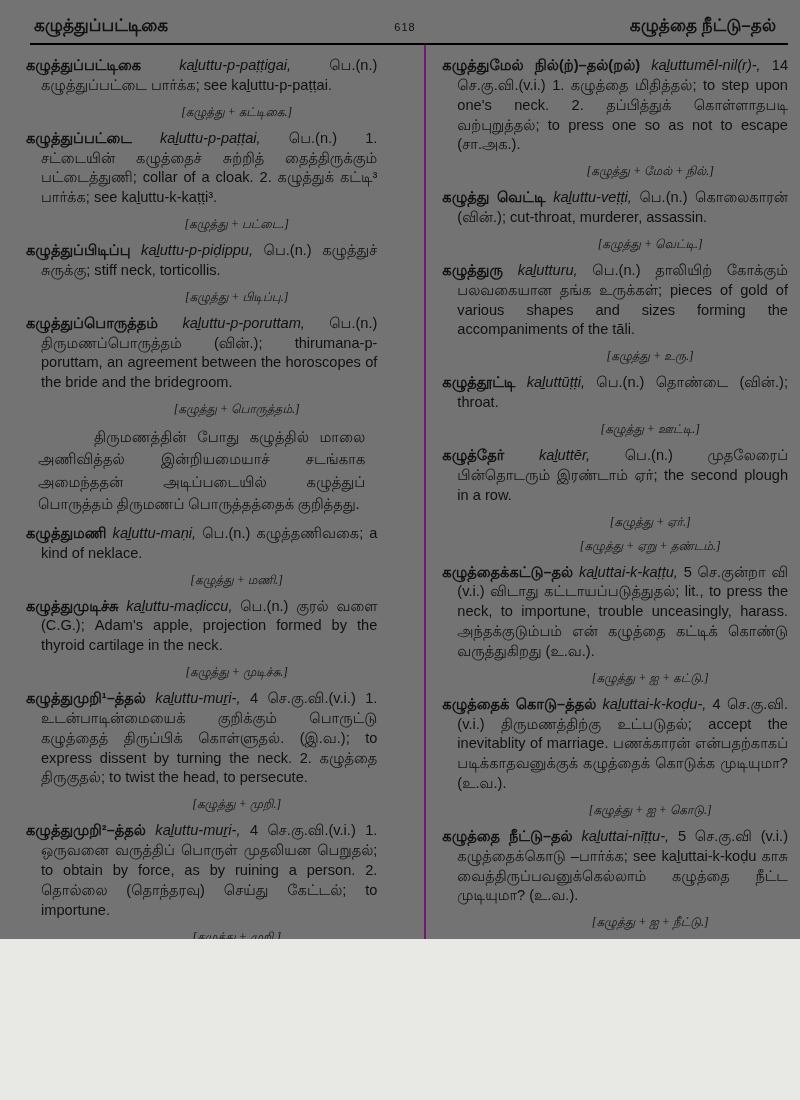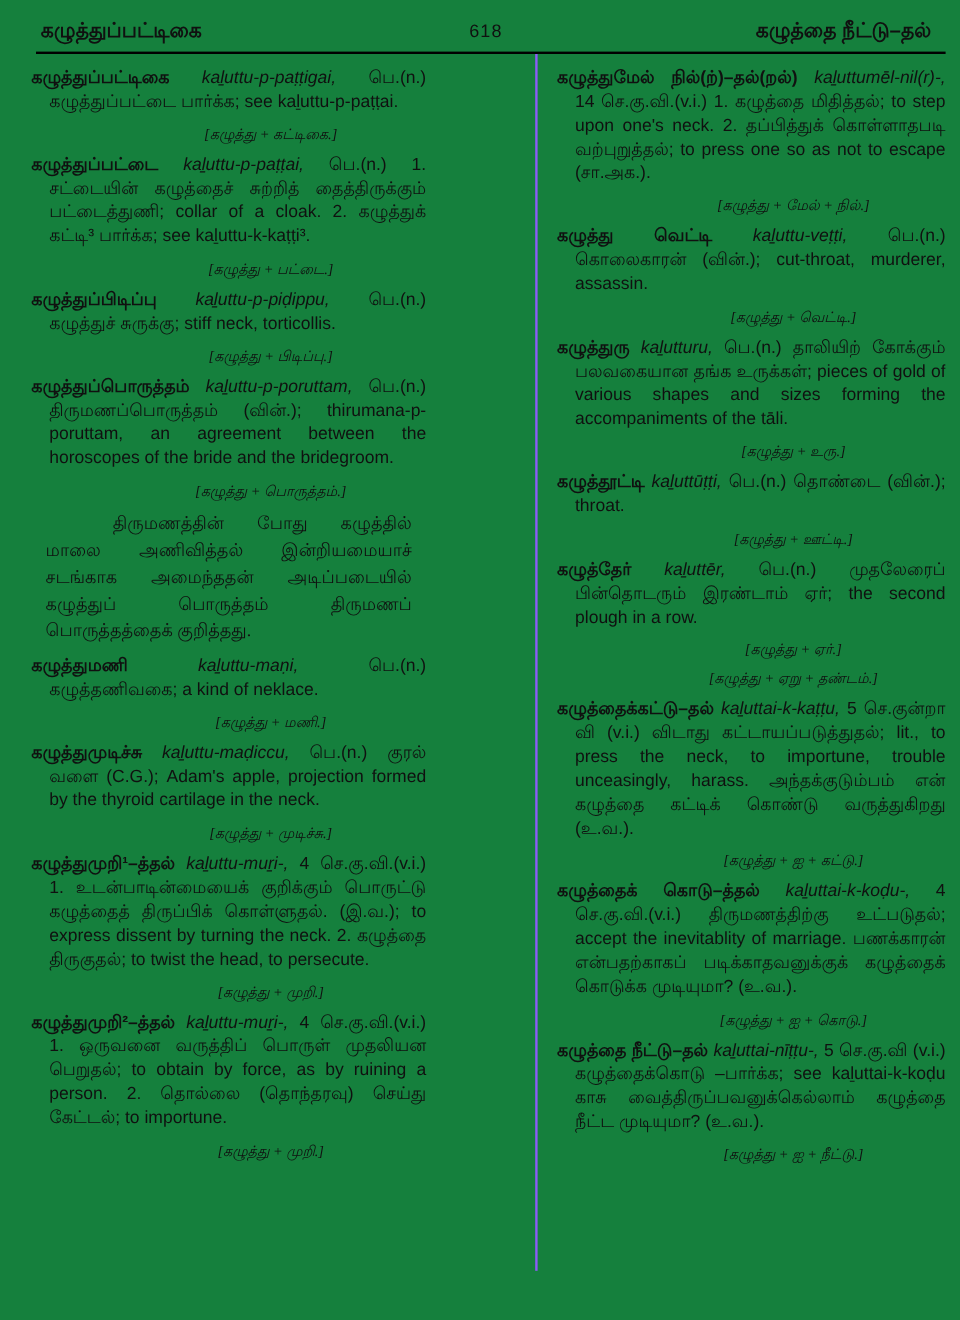--- a/index.html
+++ b/index.html
@@ -1,30 +1,30 @@
 <!DOCTYPE html>
 <html><head>
 <meta charset="utf-8">
 <style>
   * { margin:0; padding:0; box-sizing:border-box; }
   html,body { background:#e8e8e4; }
   body { width:800px; height:1100px; font-family:"Liberation Sans","DejaVu Sans",sans-serif; color:#101010; }
-  .page { position:relative; width:800px; height:1100px; background:#15803d; overflow:hidden; }
+  .page { position:relative; width:800px; height:939px; background:#737373; overflow:hidden; }
 
   .header { display:flex; justify-content:space-between; align-items:baseline;
             padding:16px 24px 6px 34px; }
   .header .hw-left, .header .hw-right { font-weight:bold; font-size:17px; }
-  .header .pageno { font-size:15px; letter-spacing:1px; font-weight:normal; transform:translateX(6px); }
+  .header .pageno { font-size:11px; letter-spacing:1px; font-weight:normal; transform:translateX(6px); }
 
   .rule { border-top:2.5px solid #000; margin:0 12px 0 30px; }
 
   .cols { display:flex; margin:0 12px 0 26px; height:1014px;gap:35px; }
   .col { width:50%; overflow:hidden; padding-top:2px; }
   .col-left  { padding-right:12px; }
-  .col-right { border-left:2px solid #8b5cf6; padding-left:16px;margin-left:44px; }
+  .col-right { border-left:2px solid #701a75; padding-left:16px; }
 
   .entry .body { font-size:14.6px; line-height:1.36; text-align:justify;
                  padding-left:15px; text-indent:-15px; margin-top:9px; }
   .hw { font-weight:bold; }
   .tr { font-style:italic; }
   .gr { }
   .df { }
   .etym { font-family:"Liberation Serif","DejaVu Serif",serif; font-style:italic;
           font-size:12px; margin:9px 0 9px 70px;text-align:center; }
   .note { font-family:"Liberation Serif","DejaVu Serif",serif; font-size:14.8px;

